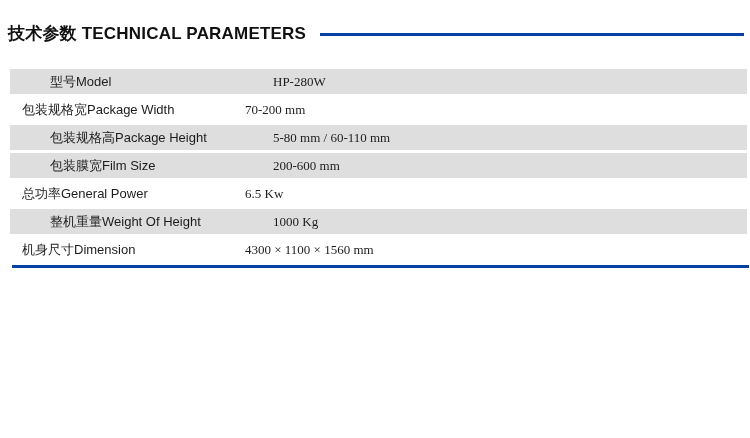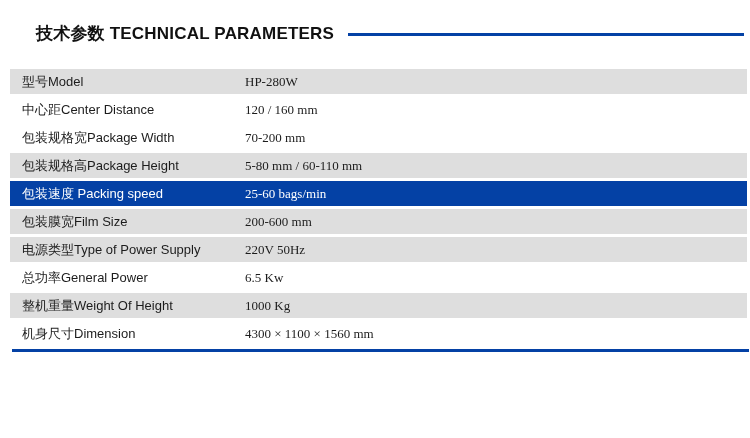--- a/index.html
+++ b/index.html
@@ -14,21 +14,20 @@
     width: 750px;
     height: 438px;
     position: relative;
     padding: 22px 4px 0 8px;
   }
   .header {
     display: flex;
     align-items: center;
     margin-bottom: 24px;
     padding-right: 2px;
-    margin-left: 28px;
   }
   .title {
     font-size: 17px;
     font-weight: bold;
     color: #111111;
     letter-spacing: 0.2px;
     white-space: nowrap;
   }
   .title-rule {
     flex: 1 1 auto;
@@ -43,21 +42,21 @@
   }
   .row {
     display: flex;
     align-items: center;
     height: 25px;
     margin-bottom: 3px;
     font-size: 13px;
     color: #1c1c1c;
     line-height: 25px;
   }
-  .row.gray { background: #dedede; }
+  .row.gray { background: #dedede; padding-left: 28px; }
   .row.white { background: #ffffff; }
   .row.highlight { background: #0441a5; color: #ffffff; }
   .row .label {
     width: 235px;
     flex: 0 0 235px;
     padding-left: 12px;
     white-space: nowrap;
     overflow: hidden;
   }
   .row .value {
@@ -84,51 +83,39 @@
     <div class="title-rule"></div>
   </div>
 
   <div class="spec-table">
 
     <div class="row gray">
       <div class="label">型号Model</div>
       <div class="value">HP-280W</div>
     </div>
 
-    <div class="row white">
-      <div class="label">中心距Center Distance</div>
-      <div class="value">120 / 160 mm</div>
-    </div>
 
 
     <div class="row white">
       <div class="label">包装规格宽Package Width</div>
       <div class="value">70-200 mm</div>
     </div>
 
     <div class="row gray">
       <div class="label">包装规格高Package Height</div>
       <div class="value">5-80 mm / 60-110 mm</div>
     </div>
 
-    <div class="row highlight">
-      <div class="label">包装速度 Packing speed</div>
-      <div class="value">25-60 bags/min</div>
-    </div>
 
     <div class="row gray">
       <div class="label">包装膜宽Film Size</div>
       <div class="value">200-600 mm</div>
     </div>
 
 
-    <div class="row gray">
-      <div class="label">电源类型Type of Power Supply</div>
-      <div class="value">220V 50Hz</div>
-    </div>
 
     <div class="row white">
       <div class="label">总功率General Power</div>
       <div class="value">6.5 Kw</div>
     </div>
 
     <div class="row gray">
       <div class="label">整机重量Weight Of Height</div>
       <div class="value">1000 Kg</div>
     </div>

